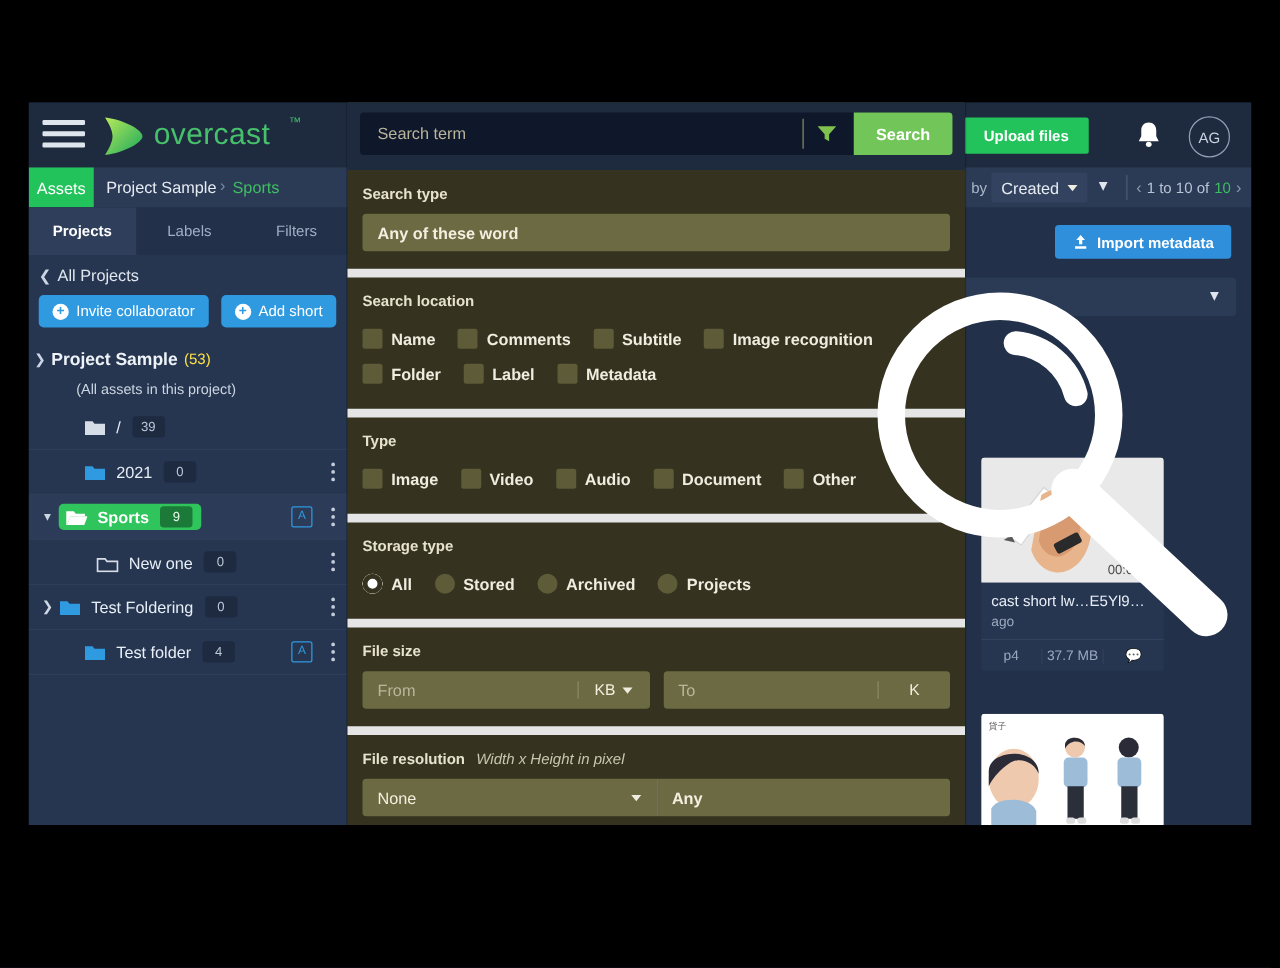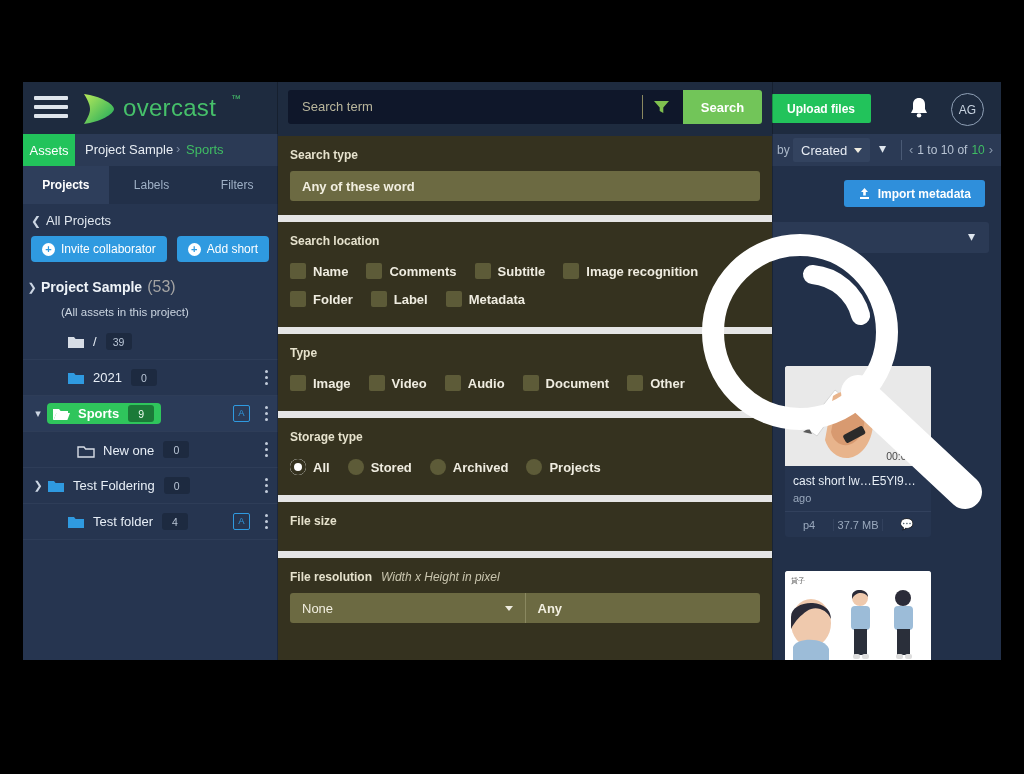--- a/index.html
+++ b/index.html
@@ -61,21 +61,21 @@
   .plusicon{width:13px;height:13px;border-radius:50%;background:#fff;color:#2f9ae0;font-size:11px;
     line-height:12px;text-align:center;font-weight:bold;}
 
   .treebox{position:absolute;left:0;top:108px;width:257px;}
   .trow{position:relative;height:35px;border-bottom:1px solid #2e3d58;display:flex;align-items:center;}
   .trow.head{height:26px;border-bottom:0;}
   .trow.sub{height:22px;border-bottom:1px solid #2e3d58;}
   .trow.sel{background:#2b3b58;}
   .caret{width:18px;text-align:center;color:#cdd7e4;font-size:11px;cursor:pointer;}
   .projname{font-size:14px;font-weight:bold;color:#eef3f8;}
-  .projcount{font-size:16px;color:#a3a3a3;margin-left:5px;text-align:center;}
+  .projcount{font-size:12px;color:#fde047;margin-left:5px;text-align:center;}
   .allassets{font-size:11.5px;color:#cbd5e1;padding-left:38px;}
   .fldicon{width:18px;height:14px;margin-right:8px;position:relative;}
   .fname{font-size:13px;color:#e7eef6;}
   .badge{margin-left:9px;min-width:14px;height:17px;padding:0 6px;border-radius:3px;background:#1d2a40;
     color:#bac6d6;font-size:10.5px;display:inline-flex;align-items:center;justify-content:center;}
   .greenpill{display:inline-flex;align-items:center;background:#2fc55c;border-radius:4px;
     padding:2px 7px 2px 5px;}
   .greenpill .fname{color:#fff;font-weight:bold;}
   .greenpill .badge{background:#1b7a38;color:#eafbef;}
   .aicon{position:absolute;right:30px;width:15px;height:15px;border:1.5px solid #2f9ae0;border-radius:2px;
@@ -489,20 +489,35 @@
             </div>
             <div class="cbitem">
               <span class="radio"></span>
               <span class="cbtxt">Projects</span>
             </div>
           </div>
     </div>
 
     <div class="sp-sec">
       <div class="sp-lbl">File size</div>
+      <div class="two">
+        <div class="fld">
+          <span class="ph">From</span>
+          <span class="unit">
+            <span>KB</span>
+            <span class="caretdn"></span>
+          </span>
+        </div>
+        <div class="fld">
+          <span class="ph">To</span>
+          <span class="unit">
+            <span>K</span>
+          </span>
+        </div>
+      </div>
     </div>
 
     <div class="sp-sec" style="border-bottom:0;">
       <div class="sp-lbl">
         <span>File resolution</span><span class="sub">Width x Height in pixel</span>
       </div>
       <div class="two" style="gap:0;">
         <div class="fld" style="border-radius:3px 0 0 3px;">
           <span class="val" style="flex:1;">None</span>
           <span class="caretdn" style="margin-right:12px;"></span>

